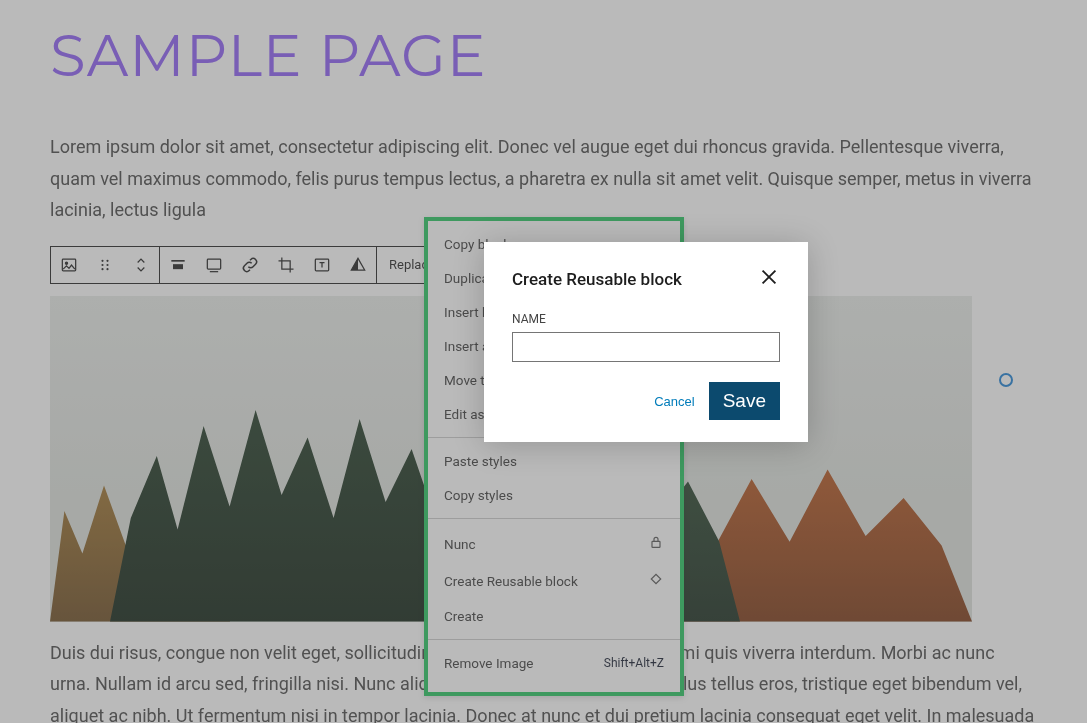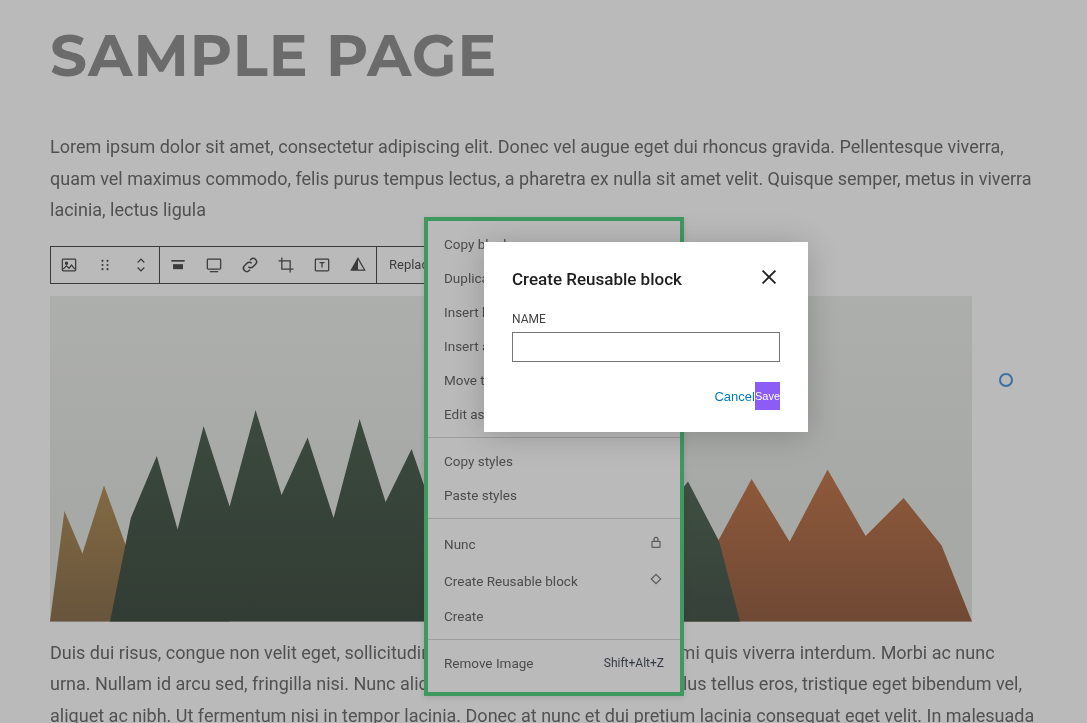--- a/index.html
+++ b/index.html
@@ -10,23 +10,23 @@
       height: 723px;
       overflow: hidden;
       position: relative;
     }
     .page-content {
       padding: 0 50px;
     }
     .page-title {
       font-family: "Montserrat", -apple-system, sans-serif;
       font-size: 58px;
-      font-weight: 700;
+      font-weight: 400;
       letter-spacing: 1px;
-      color: #737373;
+      color: #8b5cf6;
       margin-top: 20px;
       margin-bottom: 40px;
     }
     .paragraph {
       font-size: 18px;
       line-height: 1.75;
       color: #444;
       margin-bottom: 12px;
     }
     .block-toolbar {
@@ -150,35 +150,36 @@
       width: 100%;
       height: 30px;
       border: 1px solid #757575;
       padding: 0 8px;
       font-size: 13px;
       margin-bottom: 20px;
     }
     .modal-actions {
       display: flex;
       justify-content: flex-end;
+      gap: 14px;
       align-items: center;
     }
     .btn-cancel {
       color: #007cba;
       font-size: 13px;
       cursor: pointer;
       background: none;
       border: none;
     }
     .btn-save {
-      background: #8b5cf6;
+      background: #0c4a6e;
       color: #fff;
       border: none;
-      padding: 8px 0;
-      font-size: 11px;
+      padding: 8px 14px;
+      font-size: 19px;
       cursor: pointer;
     }
   </style>
 </head>
 <body>
 
 <div class="page-content">
   <h1 class="page-title">SAMPLE PAGE</h1>
   <p class="paragraph">Lorem ipsum dolor sit amet, consectetur adipiscing elit. Donec vel augue eget dui rhoncus gravida. Pellentesque viverra, quam vel maximus commodo, felis purus tempus lectus, a pharetra ex nulla sit amet velit. Quisque semper, metus in viverra lacinia, lectus ligula</p>
 
@@ -289,24 +290,24 @@
       </div>
     <div class="menu-item">
         <span>Move to</span>
       </div>
     <div class="menu-item">
         <span>Edit as HTML</span>
       </div>
   </div>
   <div class="menu-section">
     <div class="menu-item">
+        <span>Paste styles</span>
+      </div>
+    <div class="menu-item">
         <span>Copy styles</span>
-      </div>
-    <div class="menu-item">
-        <span>Paste styles</span>
       </div>
   </div>
   <div class="menu-section">
     <div class="menu-item">
       <span>Nunc</span>
       <span class="menu-icon"><svg viewBox="0 0 24 24" fill="none" stroke="#555" stroke-width="1.8">
             <rect x="6" y="11" width="12" height="9" rx="1"></rect>
             <path d="M9 11V8a3 3 0 016 0v3"></path>
           </svg></span>
     </div>

